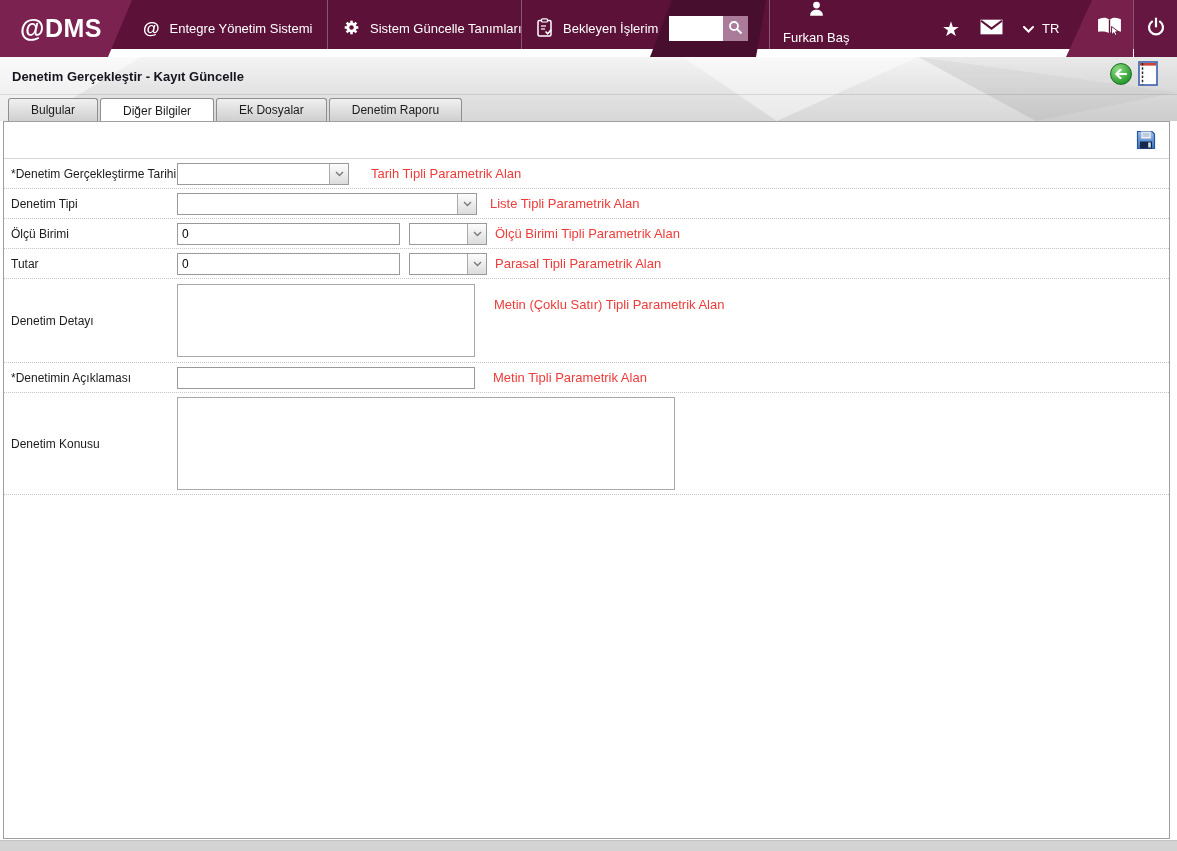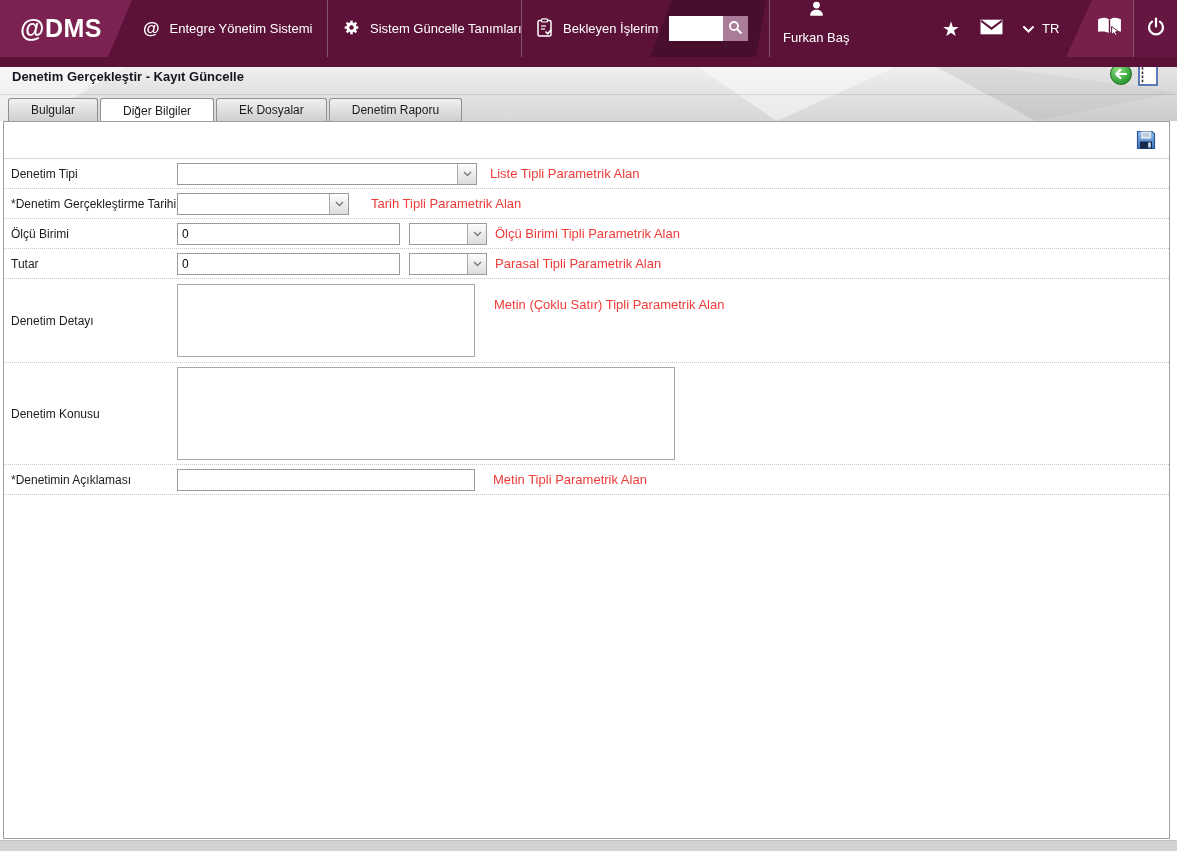--- a/index.html
+++ b/index.html
@@ -1,20 +1,20 @@
 <!DOCTYPE html>
 <html><head>
 <meta charset="utf-8">
 <style>
   * { margin:0; padding:0; box-sizing:border-box; }
   html,body { width:1177px; height:851px; overflow:hidden; background:#ffffff;
               font-family:"Liberation Sans","DejaVu Sans",sans-serif; }
 
   
-  .hdr { position:absolute; top:0; left:0; width:1177px; height:67px; background:#5c1238; color:#fff; z-index:10; }
+  .hdr { position:absolute; top:0; left:0; width:1177px; height:49px; background:#5c1238; color:#fff; z-index:10; }
   .hdr-logo { position:absolute; left:0; top:0; width:132px; height:57px; background:#7b2251;
               clip-path:polygon(0 0,100% 0,calc(100% - 24px) 100%,0 100%);
               display:flex; align-items:center; padding-left:20px; }
   .logo-txt { font-size:25px; font-weight:bold; letter-spacing:.5px; }
   .hsep { position:absolute; top:0; width:1px; height:57px; background:rgba(255,255,255,.28); }
   .hitem { position:absolute; top:0; height:57px; display:flex; align-items:center; gap:10px;
            font-size:13px; white-space:nowrap; cursor:pointer; }
   .at-mark { font-size:17px; font-weight:bold; line-height:1; }
   .search-wrap { position:absolute; left:650px; top:0; width:116px; height:57px;
                  background:#470e2d; clip-path:polygon(22px 0,100% 0,calc(100% - 10px) 100%,0 100%);
@@ -247,43 +247,43 @@
           <line x1="7.5" y1="5" x2="14.5" y2="5" stroke="#8aa0c0"></line>
           <line x1="7.5" y1="7" x2="14.5" y2="7" stroke="#8aa0c0"></line>
           <rect x="5" y="12.5" width="12" height="7" fill="#16294d"></rect>
           <rect x="13.2" y="13.5" width="2.6" height="5" fill="#cfe0f5"></rect>
         </svg>
       </span>
     </div>
   </div>
 
   <div class="frow h30">
+    <div class="flabel">*Denetim Gerçekleştirme Tarihi</div>
+    <div class="combo w172">
+      <div class="combo-face"></div>
+      <div class="combo-btn">
+        <svg width="9" height="6" viewBox="0 0 9 6">
+            <path d="M1 1 L4.5 4.5 L8 1" stroke="#7a7a7a" stroke-width="1.4" fill="none"></path>
+          </svg>
+      </div>
+    </div>
+    <div class="ann" style="margin-left:22px;">Tarih Tipli Parametrik Alan</div>
+  </div>
+
+  <div class="frow h30">
     <div class="flabel">Denetim Tipi</div>
     <div class="combo w300">
       <div class="combo-face"></div>
       <div class="combo-btn">
         <svg width="9" height="6" viewBox="0 0 9 6">
             <path d="M1 1 L4.5 4.5 L8 1" stroke="#7a7a7a" stroke-width="1.4" fill="none"></path>
           </svg>
       </div>
     </div>
     <div class="ann" style="margin-left:13px;">Liste Tipli Parametrik Alan</div>
-  </div>
-
-  <div class="frow h30">
-    <div class="flabel">*Denetim Gerçekleştirme Tarihi</div>
-    <div class="combo w172">
-      <div class="combo-face"></div>
-      <div class="combo-btn">
-        <svg width="9" height="6" viewBox="0 0 9 6">
-            <path d="M1 1 L4.5 4.5 L8 1" stroke="#7a7a7a" stroke-width="1.4" fill="none"></path>
-          </svg>
-      </div>
-    </div>
-    <div class="ann" style="margin-left:22px;">Tarih Tipli Parametrik Alan</div>
   </div>
 
   <div class="frow h30">
     <div class="flabel">Ölçü Birimi</div>
     <input class="txt w223" value="0" style="">
     <div class="combo w78 gap9">
       <div class="combo-face"></div>
       <div class="combo-btn">
         <svg width="9" height="6" viewBox="0 0 9 6">
             <path d="M1 1 L4.5 4.5 L8 1" stroke="#7a7a7a" stroke-width="1.4" fill="none"></path>
@@ -306,25 +306,25 @@
     </div>
     <div class="ann" style="margin-left:8px;">Parasal Tipli Parametrik Alan</div>
   </div>
 
   <div class="frow h84">
     <div class="flabel">Denetim Detayı</div>
     <textarea class="tarea w298" style="height: 73px;"></textarea>
     <div class="ann ann-top" style="margin-left:19px;">Metin (Çoklu Satır) Tipli Parametrik Alan</div>
   </div>
 
+  <div class="frow h30">
+    <div class="flabel">*Denetimin Açıklaması</div>
+    <input class="txt w298" value="" style="">
+    <div class="ann" style="margin-left:18px;">Metin Tipli Parametrik Alan</div>
+  </div>
+
   <div class="frow h102">
     <div class="flabel">Denetim Konusu</div>
     <textarea class="tarea w498" style="height: 93px;"></textarea>
   </div>
-
-  <div class="frow h30">
-    <div class="flabel">*Denetimin Açıklaması</div>
-    <input class="txt w298" value="" style="">
-    <div class="ann" style="margin-left:18px;">Metin Tipli Parametrik Alan</div>
-  </div>
 </div>
 
 <div class="bottombar"></div>
 
 </body></html>

